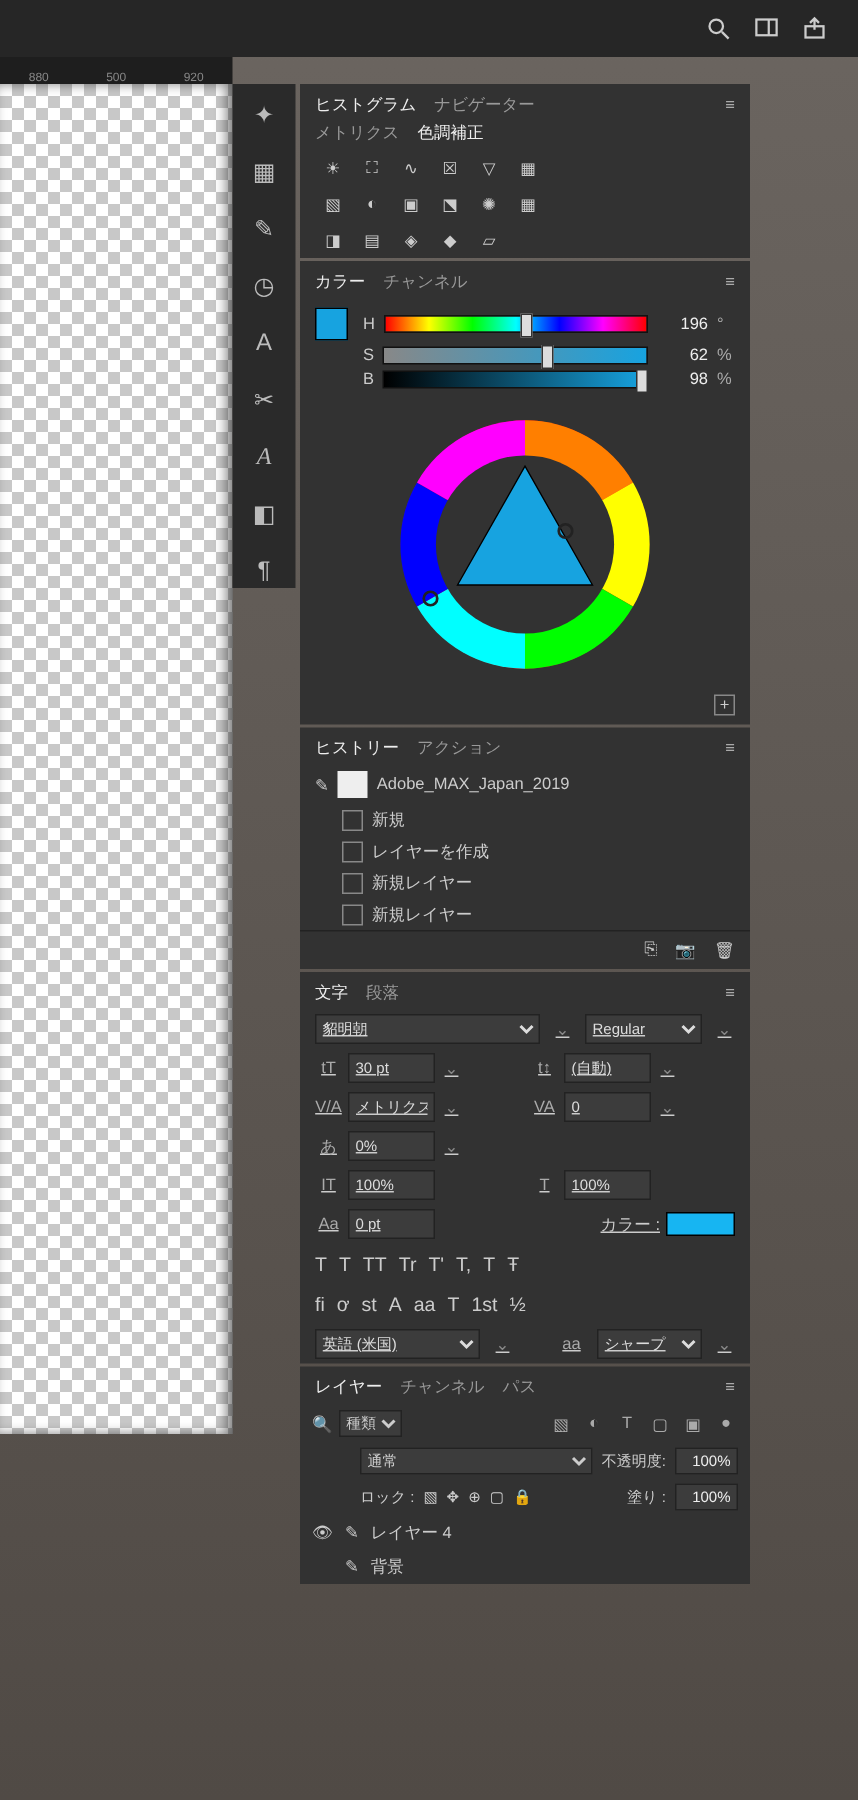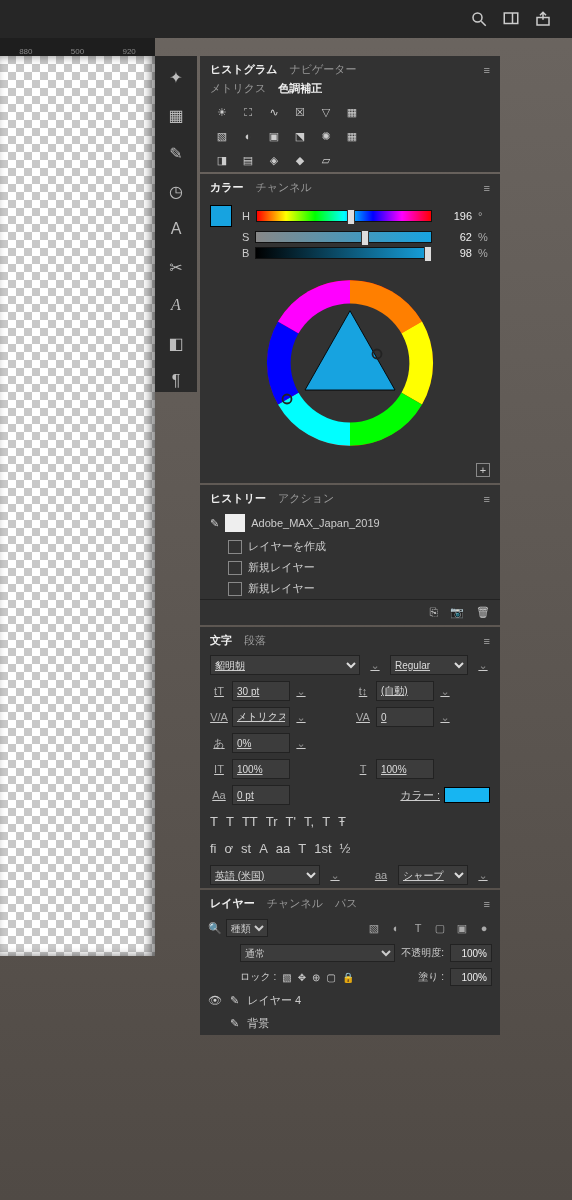--- a/index.html
+++ b/index.html
@@ -18,21 +18,21 @@
 }
 .ruler { position:absolute; left:0; top:38px; width:155px; height:18px; background:#1e1e1e; color:#888; font-size:8px; display:flex; align-items:flex-end; justify-content:space-around; }
 .topbar { position:absolute; left:0; top:0; width:572px; height:38px; background:#262626; display:flex; justify-content:flex-end; align-items:center; gap:14px; padding-right:20px; }
 .topbar .ic { width:18px; height:18px; color:#ccc; cursor:pointer; }
 .toolcol { position:absolute; left:155px; top:56px; width:42px; background:#2a2a2a; padding-top:10px; display:flex; flex-direction:column; align-items:center; gap:16px; }
 .toolcol .tool { width:22px; height:22px; color:#bbb; cursor:pointer; display:flex; align-items:center; justify-content:center; }
 .panels { position:absolute; left:200px; top:56px; width:300px; color:#ccc; font-size:11px; }
 .panel { background:#323232; margin-bottom:2px; }
 .tabs { display:flex; gap:12px; padding:6px 10px 4px; font-size:11px; align-items:center; }
 .tab { color:#999; cursor:pointer; }
-.tab.active { color:#eee;font-weight:bold; }
+.tab.active { color:#eee; }
 .tabs .menu { margin-left:auto; color:#aaa; cursor:pointer; }
 .sub { padding:2px 10px 6px; color:#aaa; font-size:10px; }
 .iconrow { display:flex; gap:10px; padding:4px 14px; }
 .iconrow span { width:16px; height:16px; color:#ccc; display:inline-flex; align-items:center; justify-content:center; cursor:pointer; }
 
 .hsb { padding:6px 10px 2px; }
 .hsb-row { display:flex; align-items:center; gap:6px; margin-bottom:4px; }
 .swatch { width:22px; height:22px; background:#17a3e0; border:1px solid #000; margin-right:4px; cursor:pointer; }
 .slider { flex:1; height:12px; border:1px solid #111; position:relative; cursor:pointer; }
 .slider .knob { position:absolute; top:-2px; width:8px; height:16px; background:#ddd; border:1px solid #333; transform:translateX(-50%); }
@@ -223,20 +223,24 @@
         <span class="tab">アクション</span>
         <span class="menu">≡</span>
       </div>
       <div class="histline">
         <span>✎</span>
         <span class="thumb"></span>
         <span>Adobe_MAX_Japan_2019</span>
       </div>
       <div class="histitem">
           <span class="ic"></span>
+          <span>新規</span>
+        </div>
+      <div class="histitem">
+          <span class="ic"></span>
           <span>レイヤーを作成</span>
         </div>
       <div class="histitem">
           <span class="ic"></span>
           <span>新規レイヤー</span>
         </div>
       <div class="histitem">
           <span class="ic"></span>
           <span>新規レイヤー</span>
         </div>

